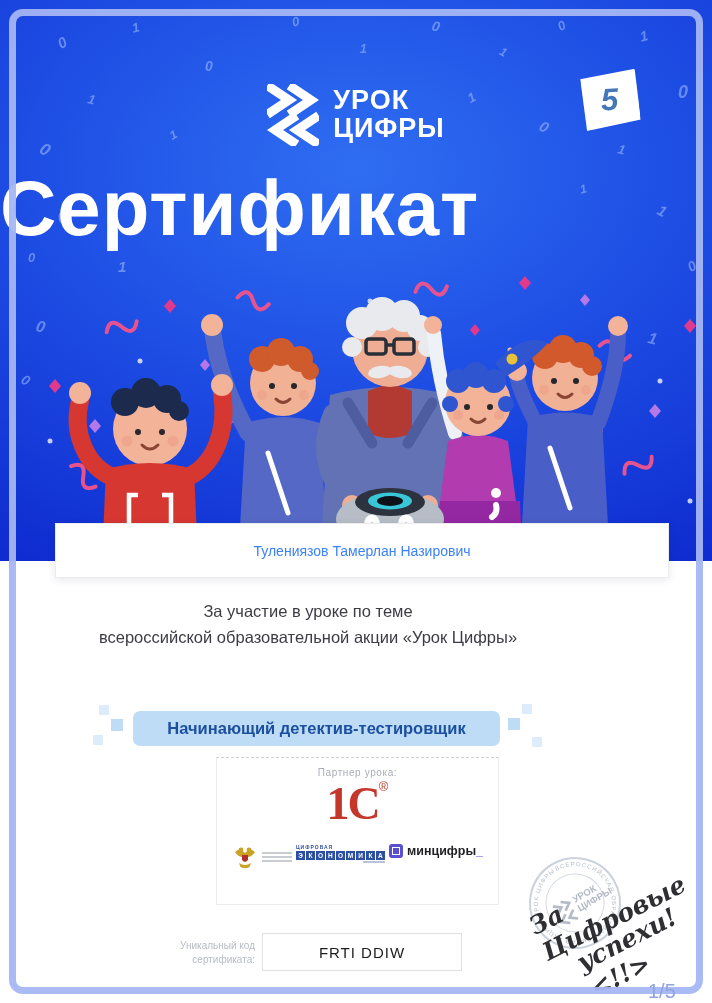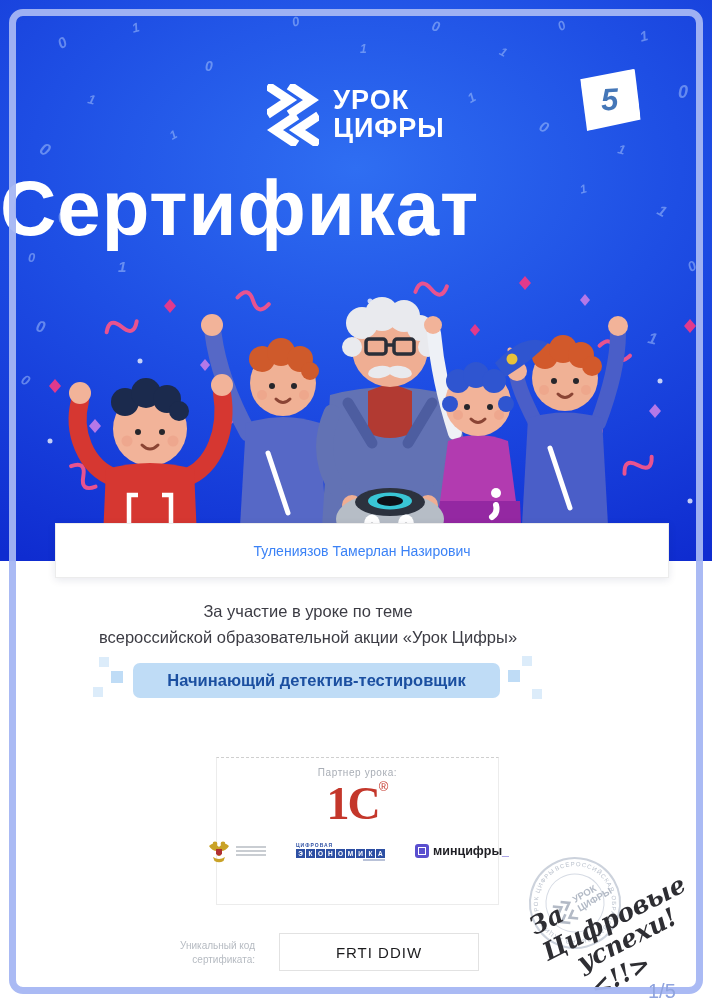--- a/index.html
+++ b/index.html
@@ -23,50 +23,50 @@
   
   .name-bar{position:absolute;left:55px;top:523px;width:612px;height:53px;background:#fff;
             border:1px solid #ececec;box-shadow:0 2px 8px rgba(20,30,80,.10);
             display:flex;align-items:center;justify-content:center;z-index:5;}
   .name-bar span{font-size:14px;color:#3b82f6;}
   
   .participation{position:absolute;left:0;top:598px;width:616px;text-align:center;color:#3c3c44;}
   .participation .l1,.participation .l3{font-size:16.5px;line-height:26px;}
   .participation .l2{font-size:17.5px;font-weight:700;color:#232329;line-height:26px;}
   
-  .ribbon-wrap{position:absolute;left:0;top:663px;width:633px;display:flex;justify-content:center;z-index:2;}
+  .ribbon-wrap{position:absolute;left:0;top:711px;width:633px;display:flex;justify-content:center;z-index:2;}
   .ribbon{position:relative;background:#bfdcf6;border-radius:7px;padding:8px 34px;}
   .ribbon span{font-size:16.5px;font-weight:800;color:#1b4fa0;}
   .px{position:absolute;background:#bfdcf6;}
   .px.lite{background:#dcecfa;}
   
   .org-box{position:absolute;left:216px;top:757px;width:281px;height:146px;background:#fff;
            border:1px solid #ececec;border-top:1px dashed #cfcfcf;text-align:center;}
   .gray-label{font-size:10px;color:#a9aeb6;letter-spacing:.6px;margin-top:9px;}
   .logo-1c{margin-top:2px;line-height:1;}
   .logo-1c .c1{font-family:Liberation Serif, serif;font-weight:700;font-size:46px;color:#c4372b;letter-spacing:-2px;}
   .logo-1c sup{font-size:13px;color:#c4372b;vertical-align:28px;}
-  .org-logos{display:flex;justify-content:center;align-items:center;gap:30px;margin-top:11px;}
+  .org-logos{display:flex;justify-content:center;align-items:flex-start;gap:4px;margin-top:17px;}
   .ministry{display:flex;align-items:center;gap:4px;}
   .txt-lines div{width:30px;height:2px;background:#c9cdd2;margin:2px 0;}
   .econ{display:flex;flex-direction:column;align-items:flex-start;}
   .econ .econ-top{font-size:5px;color:#2d4fa3;letter-spacing:1px;font-weight:700;margin-bottom:1px;}
   .econ-tiles{display:flex;gap:1px;}
   .econ-tiles .sq{width:9px;height:9px;background:#2d4fa3;color:#fff;font-size:6.5px;font-weight:700;
                   display:flex;align-items:center;justify-content:center;}
   .econ .econ-bottom{align-self:flex-end;width:22px;height:2px;background:#b9c2d8;margin-top:1px;}
   .mincifry{display:flex;align-items:center;gap:4px;}
   .mc-icon{width:14px;height:14px;background:#5a4fcf;border-radius:3px;display:flex;align-items:center;justify-content:center;}
   .mc-icon i{display:block;width:6px;height:6px;border:1.5px solid #fff;}
   .mincifry b{font-size:12.5px;color:#1f1f24;font-weight:700;}
   .mincifry b em{font-style:normal;color:#5a4fcf;}
   
   .code-label{position:absolute;left:100px;top:939px;width:155px;text-align:right;
               font-size:10px;color:#b6bbc2;line-height:14px;}
-  .code-box{position:absolute;left:279px;top:933px;width:198px;height:36px;background:#fff;
+  .code-box{position:absolute;left:262px;top:933px;width:198px;height:36px;background:#fff;
             border:1px solid #e2e2e2;display:flex;align-items:center;justify-content:center;}
   .code-box span{font-size:15px;color:#1c1c1e;letter-spacing:1px;}
   
   .stamp{position:absolute;left:522px;top:845px;width:180px;height:150px;z-index:3;}
   .signature{position:absolute;left:540px;top:868px;width:180px;transform:rotate(-27deg);
              font-family:"DejaVu Serif",serif;font-style:italic;font-weight:600;color:#2e2e33;z-index:4;}
   .signature .s1{font-size:25px;}
   .signature .s2{font-size:25px;margin-left:26px;margin-top:-4px;}
   
   .frame{position:absolute;left:9px;top:9px;right:9px;bottom:9px;

